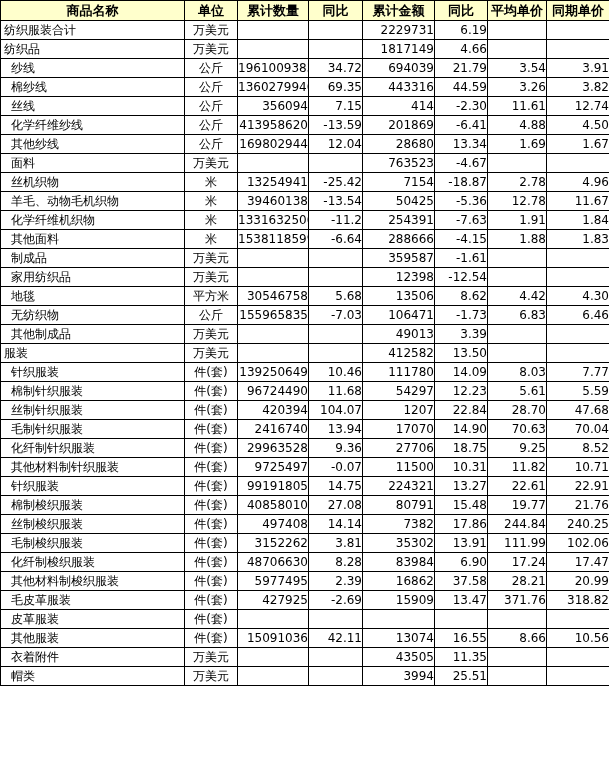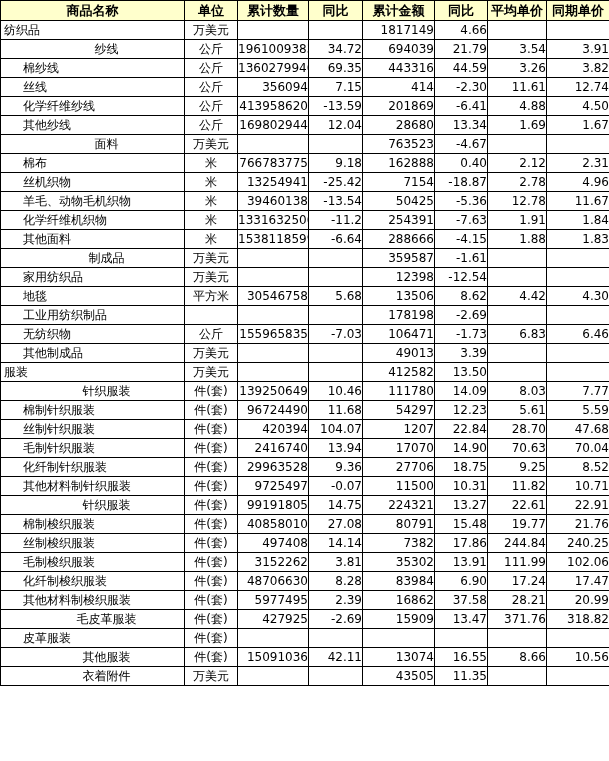--- a/index.html
+++ b/index.html
@@ -26,22 +26,22 @@
   }
   table.report th {
     background: #FFFFCC;
     font-weight: bold;
     font-size: 13px;
     height: 19px;
     text-align: center;
   }
   td.c-name { text-align: left; }
   td.c-name.indent-0 { padding-left: 3px; }
-  td.c-name.indent-1 { padding-left: 28px; text-align: center; }
-  td.c-name.indent-2 { padding-left: 22px; }
+  td.c-name.indent-1 { padding-left: 10px; }
+  td.c-name.indent-2 { padding-left: 10px; }
   td.c-unit { text-align: center; }
   td.c-num  { text-align: right; padding-right: 5px; }
 </style>
 </head>
 <body>
 
 <table class="report">
   <colgroup>
     <col style="width:184px">
       <col style="width:53px">
@@ -59,20 +59,30 @@
       <th>累计数量</th>
       <th>同比</th>
       <th>累计金额</th>
       <th>同比</th>
       <th>平均单价</th>
       <th>同期单价</th>
     </tr>
   </thead>
   <tbody id="tbody">
       <tr>
+    <td class="c-name indent-0">纺织服装合计</td>
+    <td class="c-unit">万美元</td>
+    <td class="c-num"></td>
+    <td class="c-num"></td>
+    <td class="c-num">2229731</td>
+    <td class="c-num">6.19</td>
+    <td class="c-num"></td>
+    <td class="c-num"></td>
+  </tr>
+      <tr>
     <td class="c-name indent-0">纺织品</td>
     <td class="c-unit">万美元</td>
     <td class="c-num"></td>
     <td class="c-num"></td>
     <td class="c-num">1817149</td>
     <td class="c-num">4.66</td>
     <td class="c-num"></td>
     <td class="c-num"></td>
   </tr>
       <tr>
@@ -127,30 +137,20 @@
   </tr>
       <tr>
     <td class="c-name indent-1">面料</td>
     <td class="c-unit">万美元</td>
     <td class="c-num"></td>
     <td class="c-num"></td>
     <td class="c-num">763523</td>
     <td class="c-num">-4.67</td>
     <td class="c-num"></td>
     <td class="c-num"></td>
-  </tr>
-      <tr>
-    <td class="c-name indent-2">棉布</td>
-    <td class="c-unit">米</td>
-    <td class="c-num">766783775</td>
-    <td class="c-num">9.18</td>
-    <td class="c-num">162888</td>
-    <td class="c-num">0.40</td>
-    <td class="c-num">2.12</td>
-    <td class="c-num">2.31</td>
   </tr>
       <tr>
     <td class="c-name indent-2">丝机织物</td>
     <td class="c-unit">米</td>
     <td class="c-num">13254941</td>
     <td class="c-num">-25.42</td>
     <td class="c-num">7154</td>
     <td class="c-num">-18.87</td>
     <td class="c-num">2.78</td>
     <td class="c-num">4.96</td>
@@ -209,30 +209,20 @@
     <td class="c-name indent-2">地毯</td>
     <td class="c-unit">平方米</td>
     <td class="c-num">30546758</td>
     <td class="c-num">5.68</td>
     <td class="c-num">13506</td>
     <td class="c-num">8.62</td>
     <td class="c-num">4.42</td>
     <td class="c-num">4.30</td>
   </tr>
       <tr>
-    <td class="c-name indent-2">工业用纺织制品</td>
-    <td class="c-unit"></td>
-    <td class="c-num"></td>
-    <td class="c-num"></td>
-    <td class="c-num">178198</td>
-    <td class="c-num">-2.69</td>
-    <td class="c-num"></td>
-    <td class="c-num"></td>
-  </tr>
-      <tr>
     <td class="c-name indent-2">无纺织物</td>
     <td class="c-unit">公斤</td>
     <td class="c-num">155965835</td>
     <td class="c-num">-7.03</td>
     <td class="c-num">106471</td>
     <td class="c-num">-1.73</td>
     <td class="c-num">6.83</td>
     <td class="c-num">6.46</td>
   </tr>
       <tr>
@@ -408,14 +398,24 @@
       <tr>
     <td class="c-name indent-1">衣着附件</td>
     <td class="c-unit">万美元</td>
     <td class="c-num"></td>
     <td class="c-num"></td>
     <td class="c-num">43505</td>
     <td class="c-num">11.35</td>
     <td class="c-num"></td>
     <td class="c-num"></td>
   </tr>
+      <tr>
+    <td class="c-name indent-1">帽类</td>
+    <td class="c-unit">万美元</td>
+    <td class="c-num"></td>
+    <td class="c-num"></td>
+    <td class="c-num">3994</td>
+    <td class="c-num">25.51</td>
+    <td class="c-num"></td>
+    <td class="c-num"></td>
+  </tr>
     </tbody>
 </table>
 
 </body></html>

